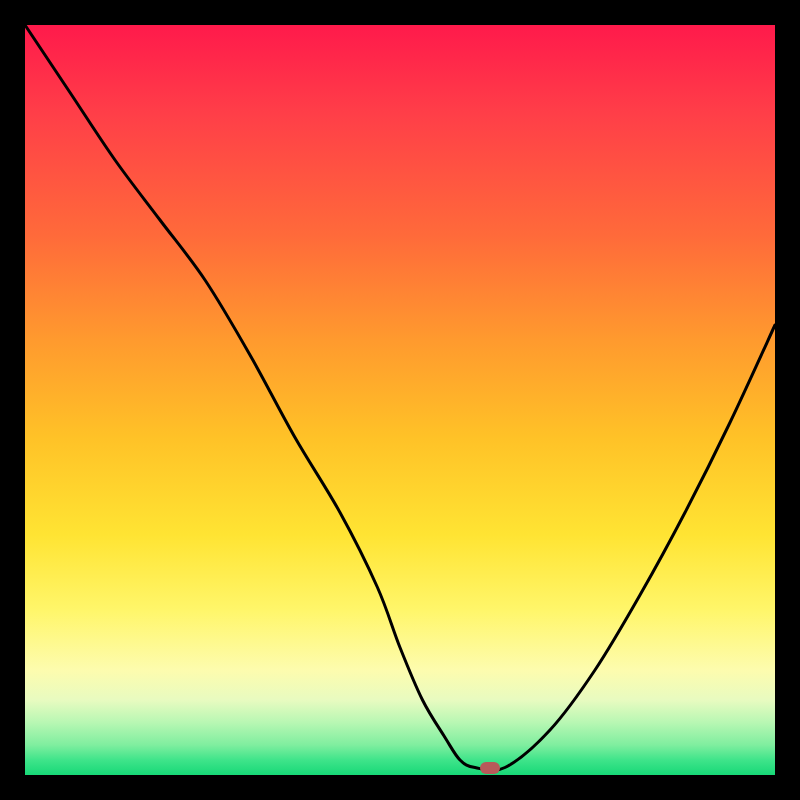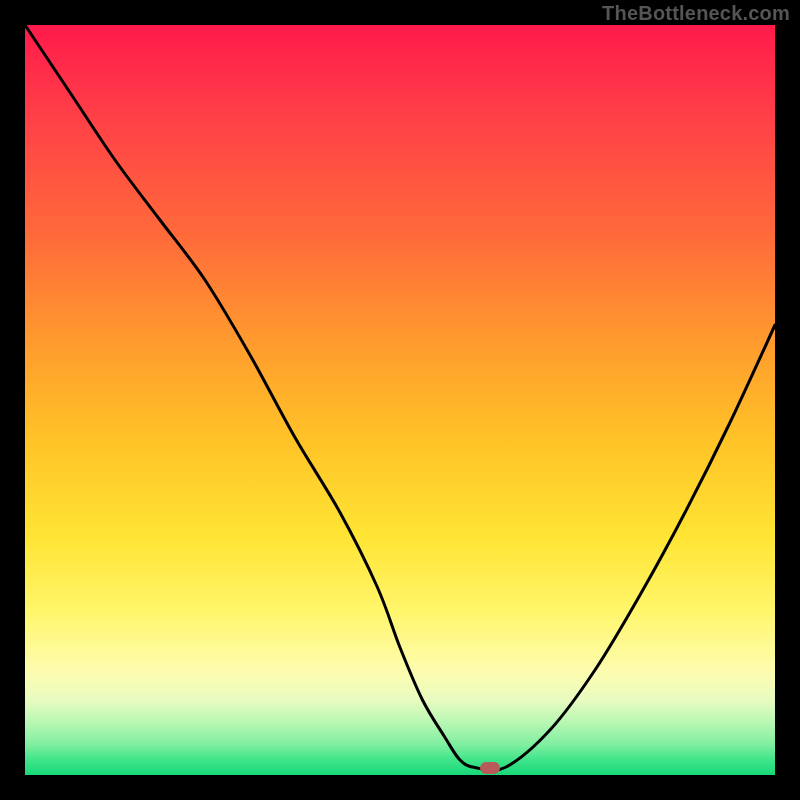--- a/index.html
+++ b/index.html
@@ -69,21 +69,20 @@
     background: #b85a5a;
     border-radius: 6px;
     transform: translate(-50%, -50%);
   }
 </style>
 </head>
 <body>
 
 <div class="frame">
 
-  <div class="watermark">TheBottleneck.com</div>
 
   <div class="plot">
     <div class="gradient"></div>
 
     <svg class="curve" viewBox="0 0 750 750" preserveAspectRatio="none">
       <path id="curve-path" fill="none" stroke="#000000" stroke-width="3" stroke-linecap="round" stroke-linejoin="round" d="M 0.0 0.0 C 7.5 11.3, 30.0 45.0, 45.0 67.5 C 60.0 90.0, 75.0 113.8, 90.0 135.0 C 105.0 156.3, 120.0 175.0, 135.0 195.0 C 150.0 215.0, 165.0 232.5, 180.0 255.0 C 195.0 277.5, 210.0 303.7, 225.0 330.0 C 240.0 356.2, 255.0 386.3, 270.0 412.5 C 285.0 438.8, 301.3 462.5, 315.0 487.5 C 328.8 512.5, 342.5 540.0, 352.5 562.5 C 362.5 585.0, 367.5 603.8, 375.0 622.5 C 382.5 641.3, 390.0 660.0, 397.5 675.0 C 405.0 690.0, 413.8 702.5, 420.0 712.5 C 426.3 722.5, 430.0 730.0, 435.0 735.0 C 440.0 740.0, 442.5 741.3, 450.0 742.5 C 457.5 743.8, 467.5 748.8, 480.0 742.5 C 492.5 736.3, 510.0 721.3, 525.0 705.0 C 540.0 688.8, 555.0 667.5, 570.0 645.0 C 585.0 622.5, 600.0 596.3, 615.0 570.0 C 630.0 543.8, 645.0 516.3, 660.0 487.5 C 675.0 458.8, 690.0 428.8, 705.0 397.5 C 720.0 366.3, 742.5 316.3, 750.0 300.0"></path>
     </svg>
 
     <div id="marker" class="marker" style="left: 465px; top: 742.5px; background: rgb(184, 90, 90);"></div>
   </div>

